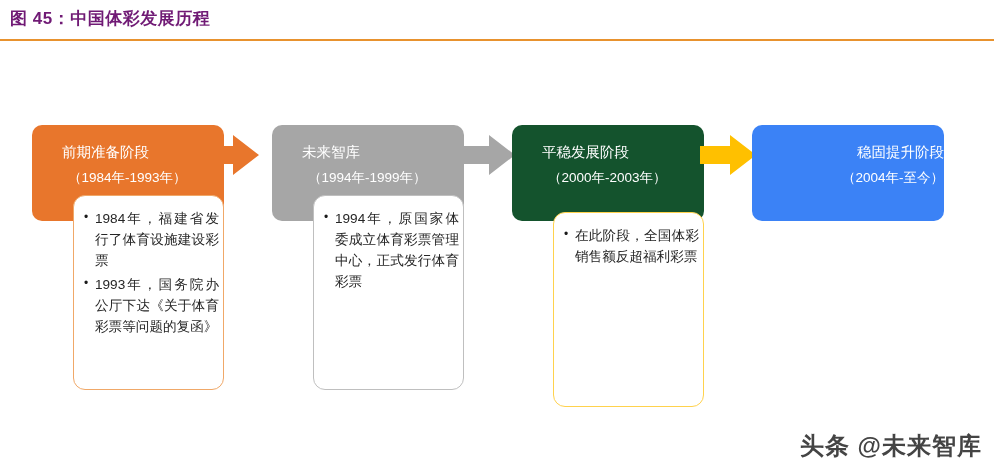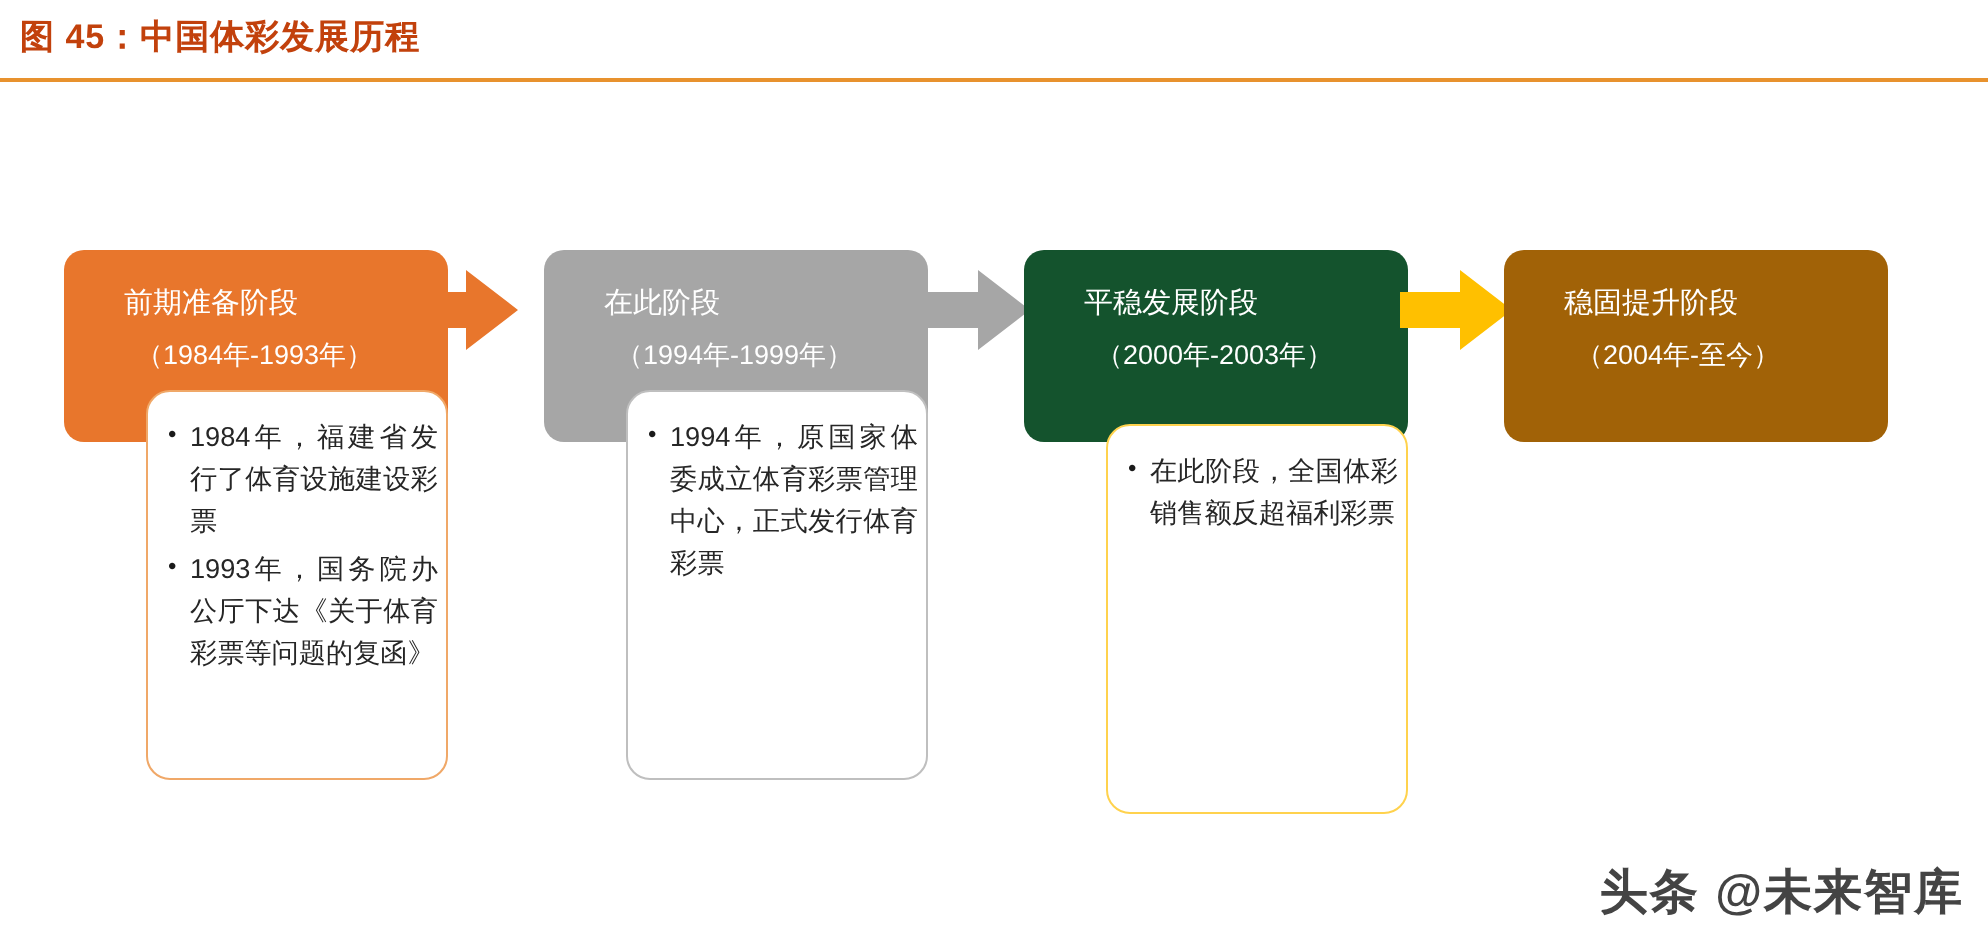--- a/index.html
+++ b/index.html
@@ -15,21 +15,21 @@
     position: relative;
   }
 
   
   #figure-title {
     position: absolute;
     left: 10px;
     top: 7px;
     font-size: 17px;
     font-weight: bold;
-    color: #c2410c;
+    color: #701a75;
     letter-spacing: 0.5px;
     white-space: nowrap;
   }
   #title-rule {
     position: absolute;
     left: 0px;
     top: 39px;
     width: 994px;
     height: 2px;
     background: #E8922E;
@@ -76,21 +76,21 @@
   }
   .stage-header .stage-period {
     display: block;
     padding-left: 8px;
     font-size: 13.5px;
   }
 
   .hdr-orange  { background: #E8762C; }
   .hdr-gray    { background: #A6A6A6; }
   .hdr-yellow  { background: #14532d; }
-  .hdr-peach   { background: #a16207; }
+  .hdr-peach   { background: #3b82f6; text-align: right; }
 
   
   .stage-card {
     position: absolute;
     left: 41px;
     top: 70px;
     width: 151px;
     height: 195px;
     background: #ffffff;
     border-radius: 12px;
@@ -174,21 +174,21 @@
   </div>
 
   <div class="arrow arrow-1">
     <svg viewBox="0 0 56 44" xmlns="http://www.w3.org/2000/svg" aria-hidden="true">
       <polygon points="0,13 30,13 30,2 56,22 30,42 30,31 0,31" fill="#E8762C"></polygon>
     </svg>
   </div>
 
   <div class="stage stage-2">
     <div class="stage-header hdr-gray">
-      <span class="stage-name">在此阶段</span>
+      <span class="stage-name">未来智库</span>
       <span class="stage-period">（1994年-1999年）</span>
     </div>
     <div class="stage-card card-gray">
       <ul class="bullet-list">
         <li>1994年，原国家体委成立体育彩票管理中心，正式发行体育彩票</li>
       </ul>
     </div>
   </div>
 
   <div class="arrow arrow-2">

